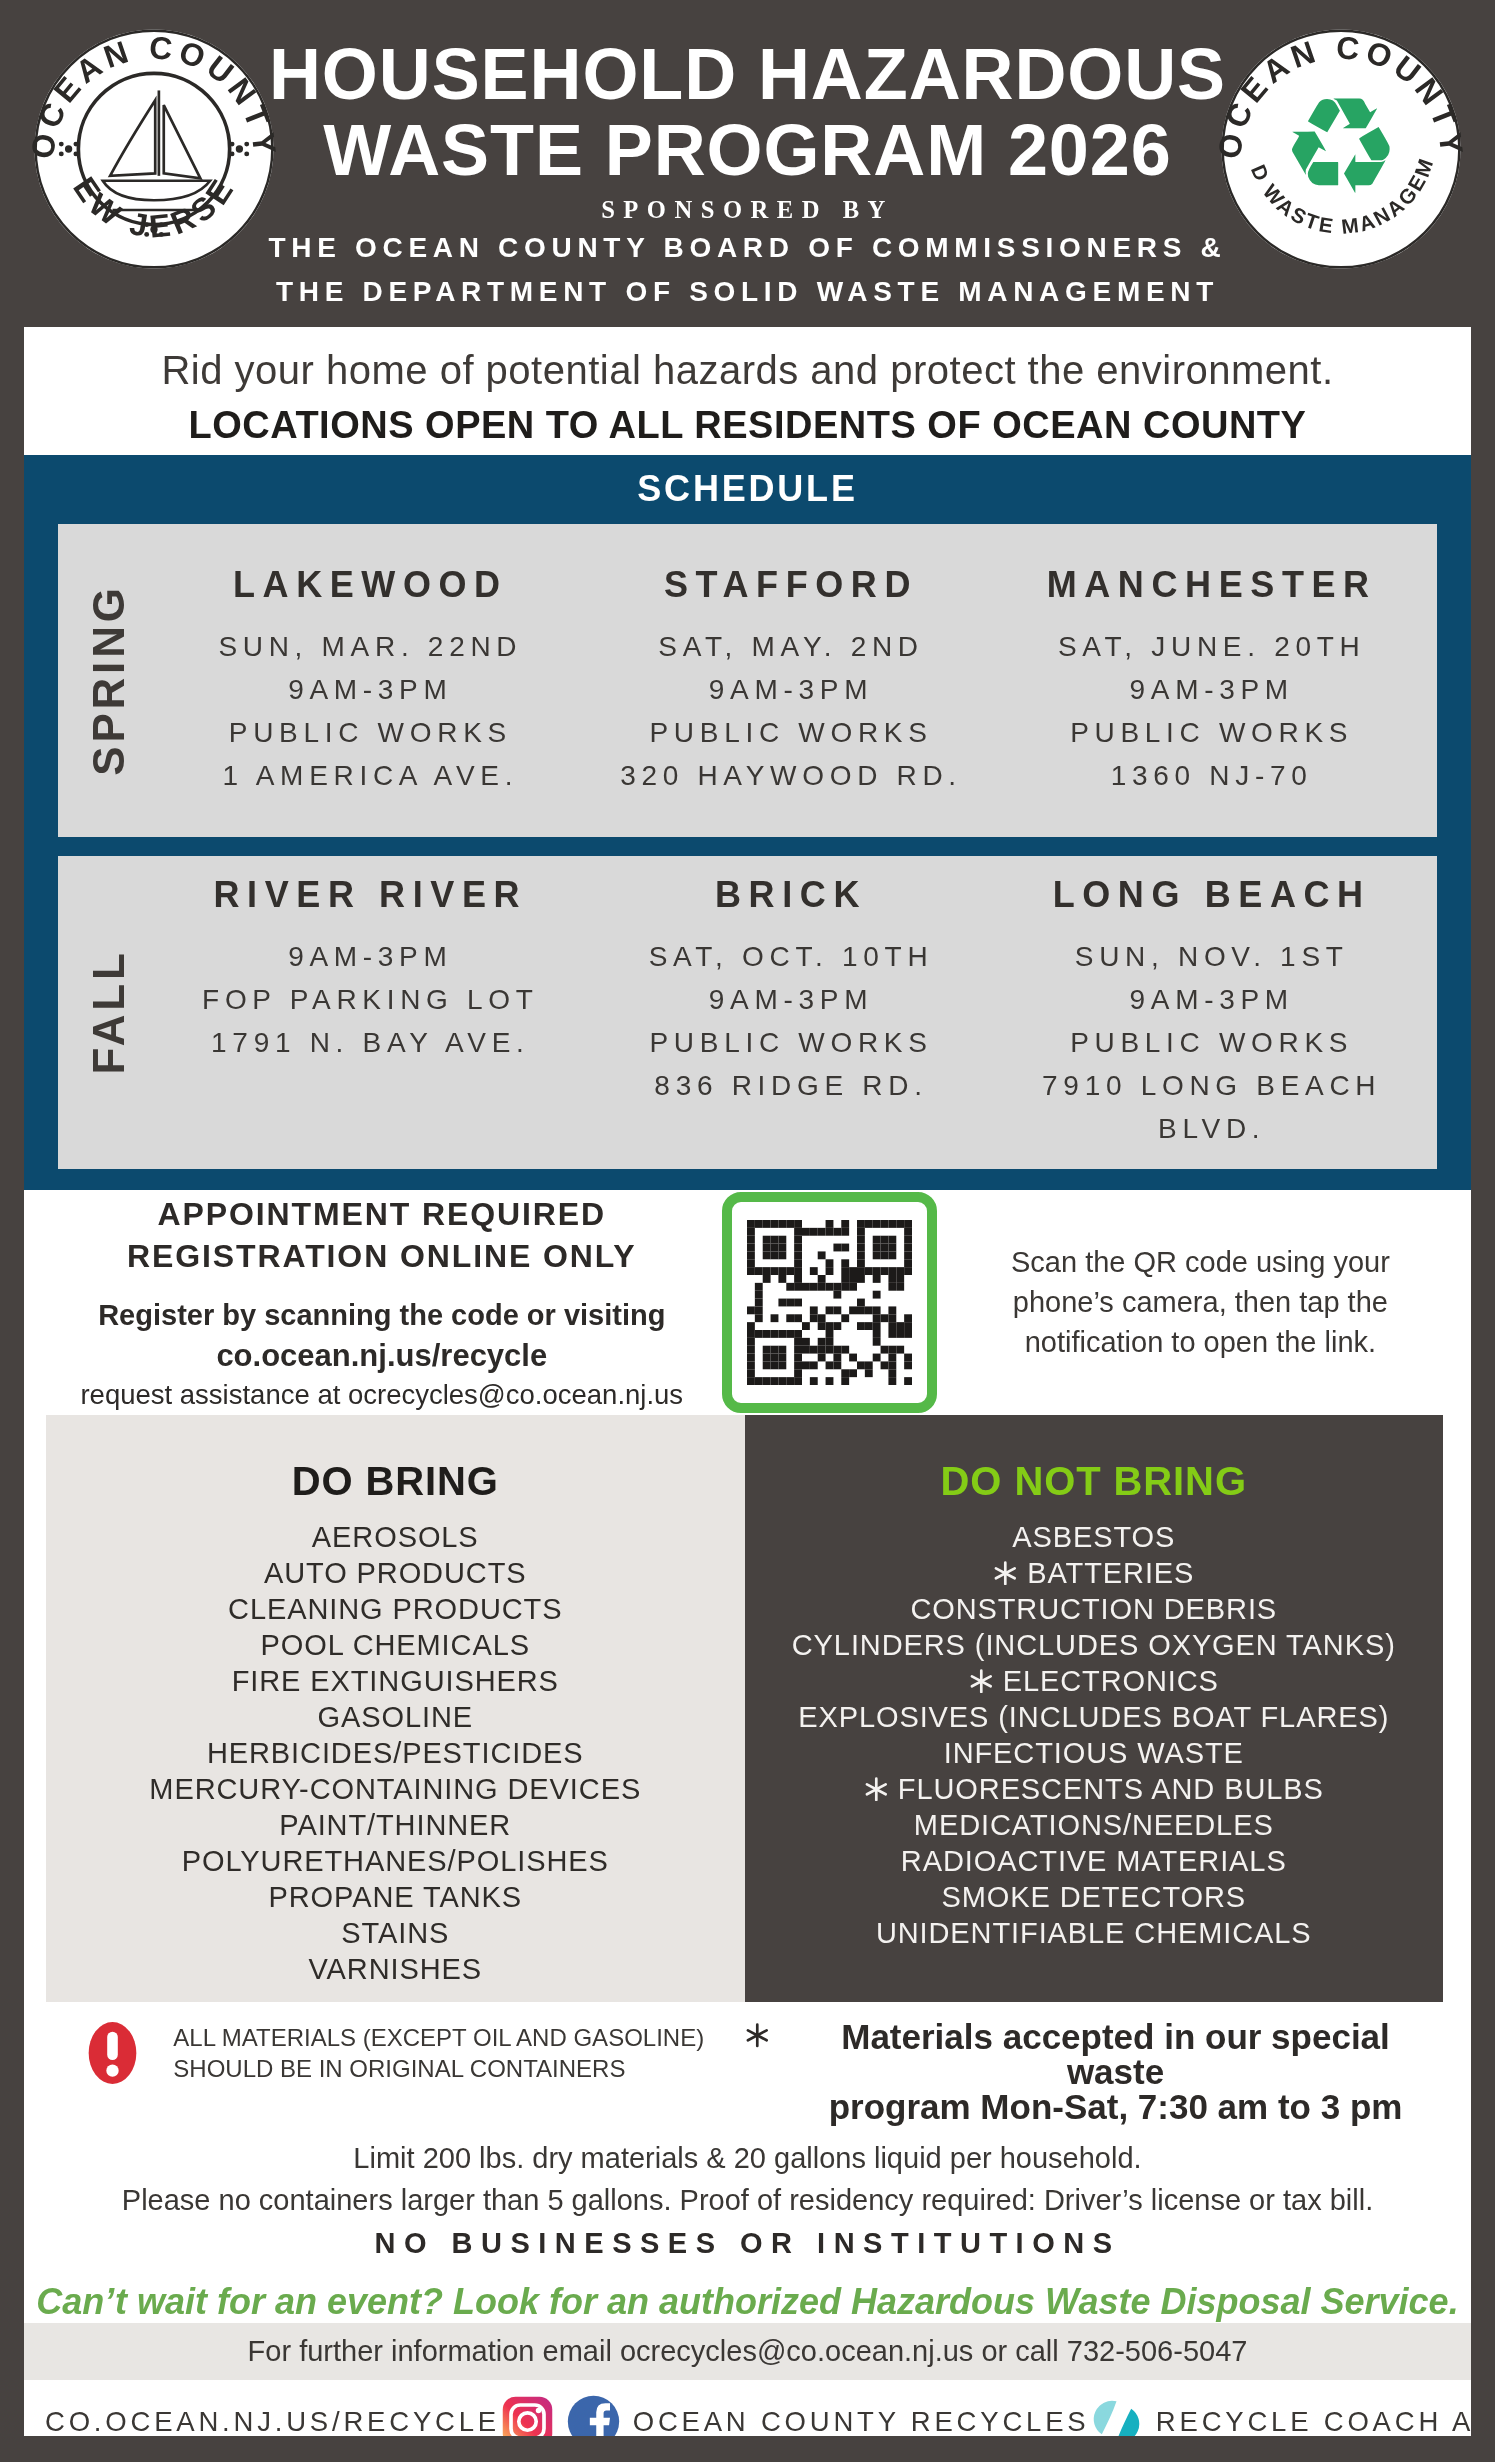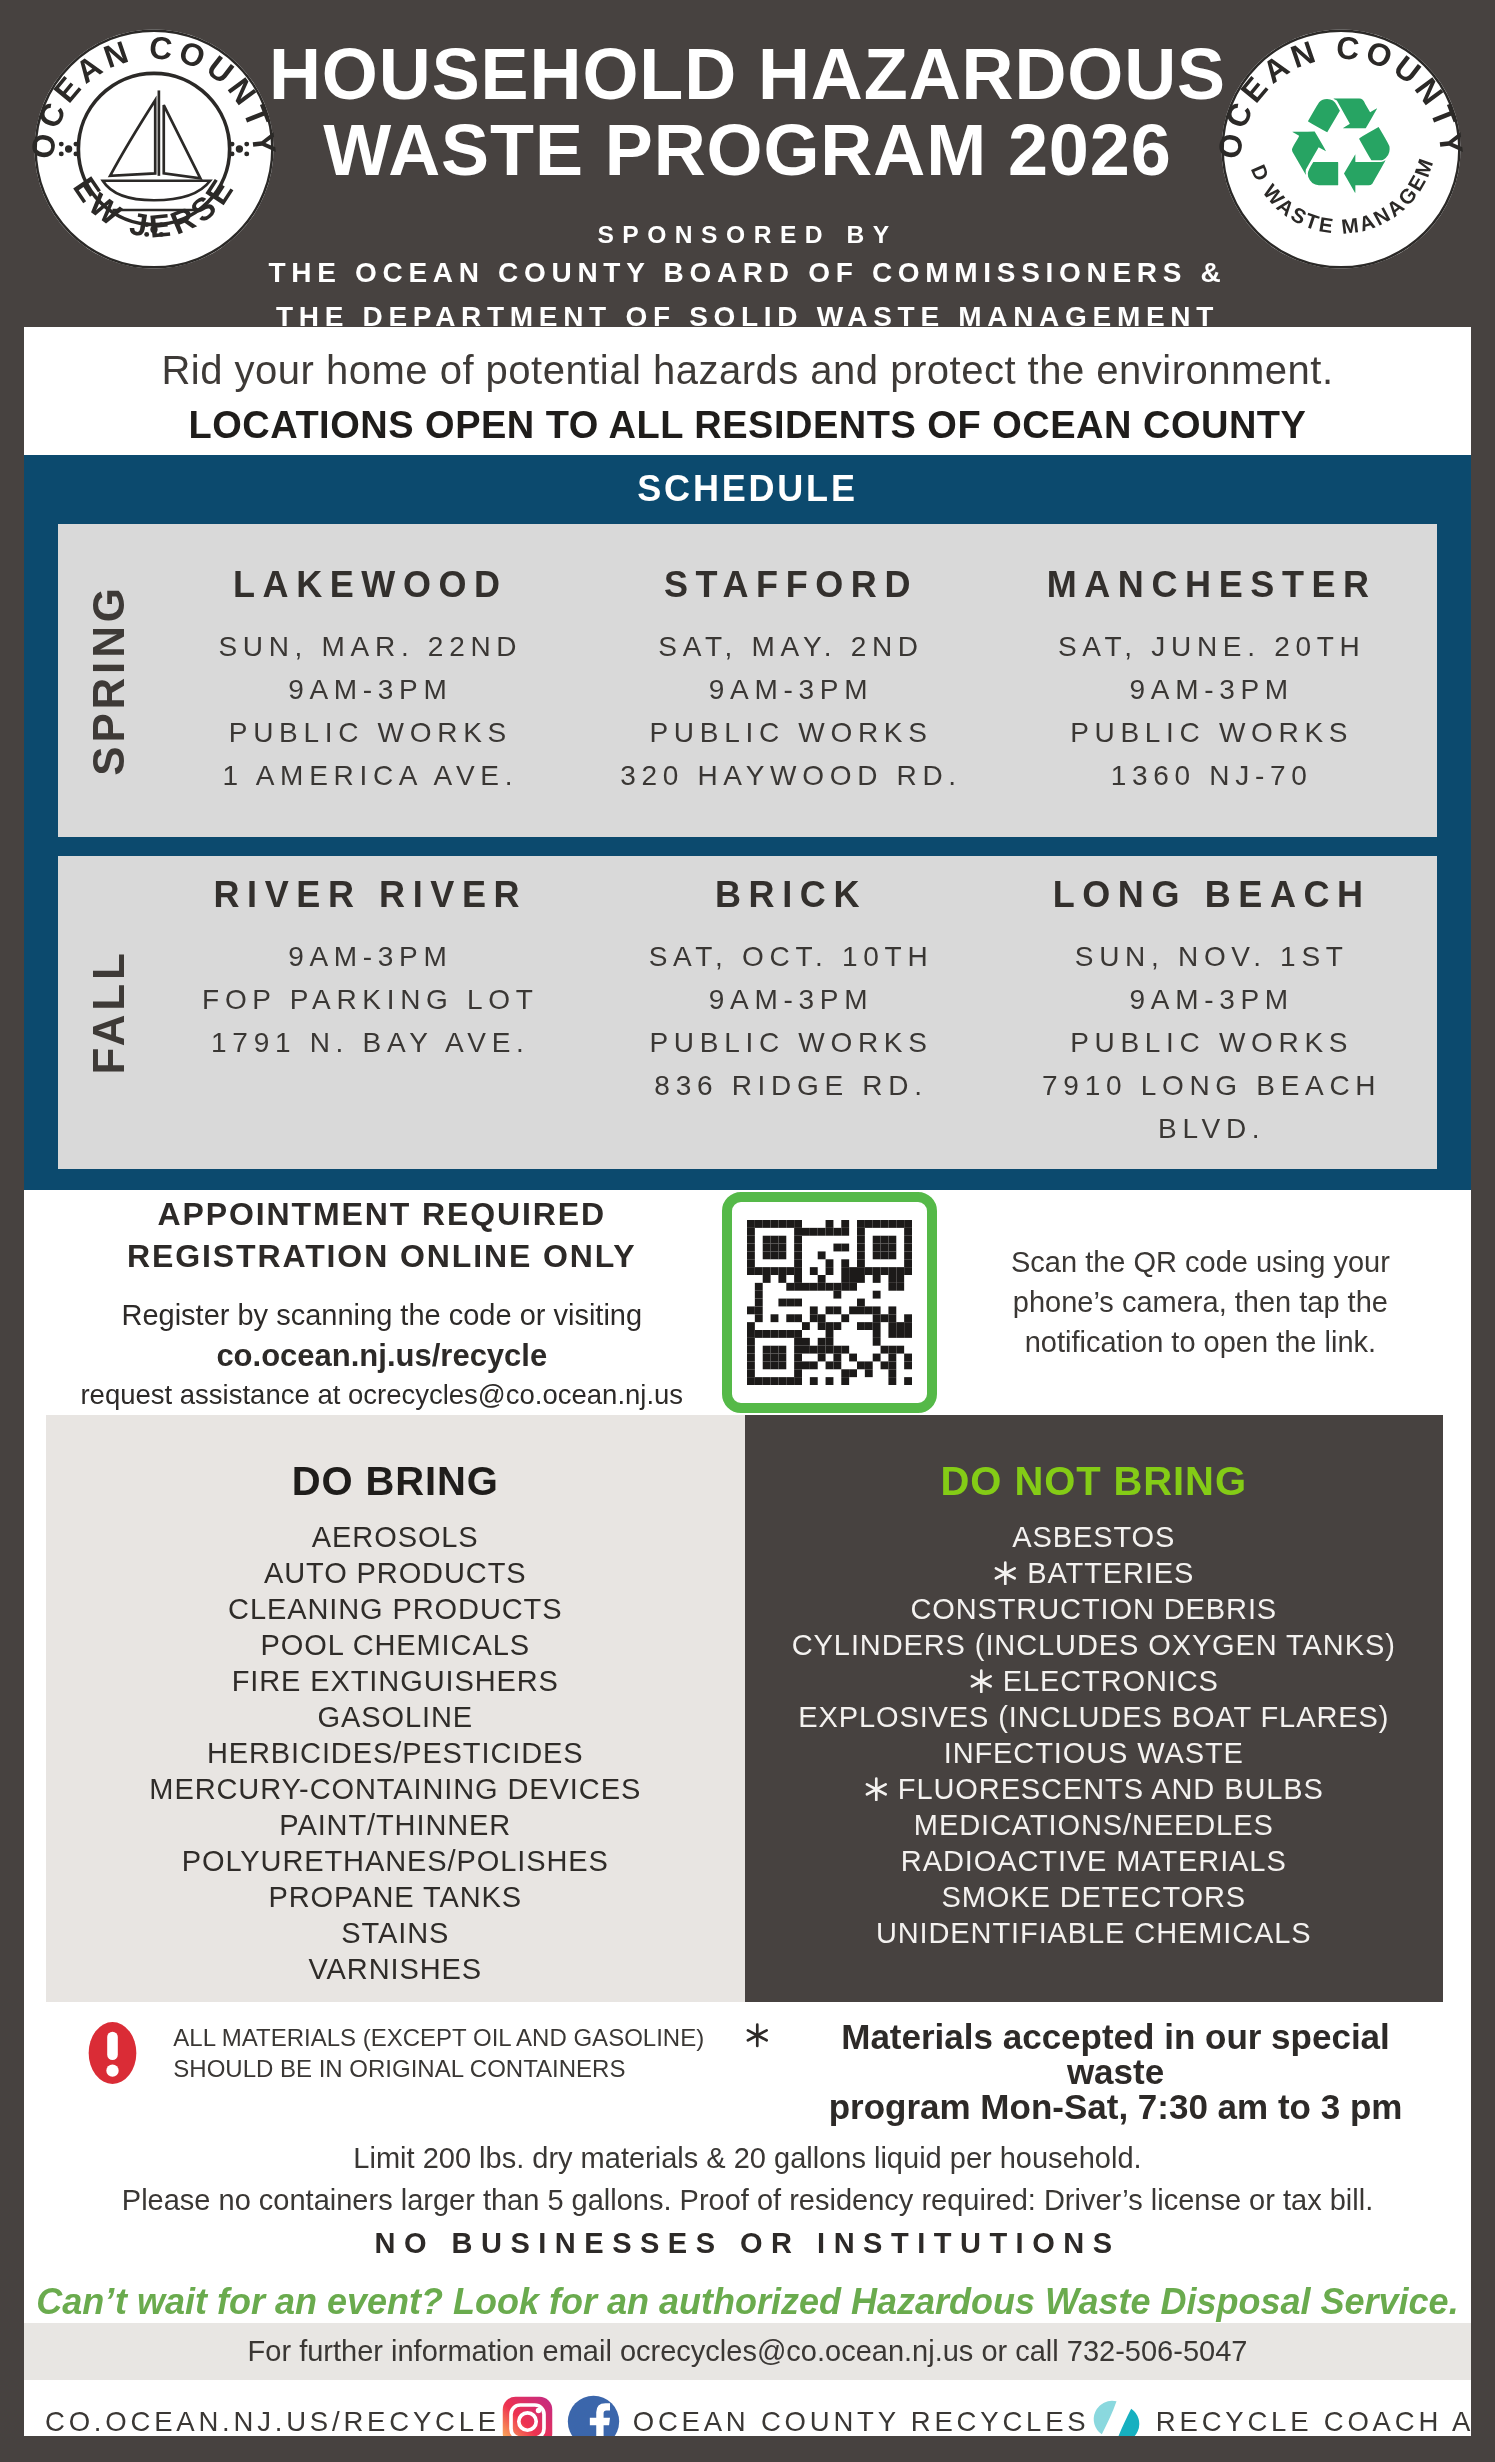--- a/index.html
+++ b/index.html
@@ -8,21 +8,21 @@
          padding:0 24px 26.5px 24px;display:flex;flex-direction:column;}
   .inner{background:#ffffff;flex:1;display:flex;flex-direction:column;overflow:hidden;}
 
   
   .header{background:#474240;height:327px;position:relative;color:#fff;flex:none;}
   .seal{position:absolute;top:26.5px;width:244px;height:244px;}
   .seal.left{left:7.6px;}
   .seal.right{right:7.6px;}
   .titles{text-align:center;padding-top:36px;}
   .title-line{font-size:72px;font-weight:800;letter-spacing:0.9px;line-height:1.06;}
-  .sponsored{font-size:24.6px;font-weight:700;letter-spacing:8.5px;margin-top:32px;}
+  .sponsored{font-size:24.6px;font-weight:700;letter-spacing:8.5px;margin-top:7px;font-family:Liberation Serif, serif;}
   .sponsor-line{font-size:28px;font-weight:700;letter-spacing:5.7px;line-height:38px;margin-top:5.7px;}
 
   
   .intro{text-align:center;padding:21px 0 7.6px;flex:none;}
   .intro-line1{font-size:40px;font-weight:400;color:#3e3a37;letter-spacing:0.5px;}
   .intro-line2{font-size:38px;font-weight:800;color:#1f1d1b;margin-top:11.4px;letter-spacing:0.5px;}
 
   
   .schedule{background:#0c4a6e;padding:13.3px 34px 21px;flex:none;}
   .schedule-title{color:#fff;text-align:center;font-size:36px;font-weight:800;letter-spacing:2.8px;margin-bottom:13.3px;}
@@ -32,21 +32,21 @@
   .season-label span{transform:rotate(-90deg);font-size:44px;font-weight:800;letter-spacing:3.8px;color:#3e3a37;white-space:nowrap;}
   .events{flex:1;display:flex;}
   .event{flex:1;text-align:center;padding:0 5.7px;}
   .event .city{font-size:36px;font-weight:800;letter-spacing:7.6px;color:#33302d;margin-bottom:19px;}
   .event .line{font-size:28px;font-weight:300;letter-spacing:5.7px;color:#3a3734;line-height:43px;}
 
   
   .registration{display:flex;align-items:center;box-sizing:border-box;height:225px;padding:5.7px 32px 5.7px 42px;flex:none;}
   .reg-text{width:46%;text-align:center;color:#2d2a28;}
   .reg-bold{font-size:32px;font-weight:800;letter-spacing:1.9px;line-height:42px;}
-  .reg-line{font-size:29px;font-weight:400;margin-top:22px;}
+  .reg-line{font-size:29px;font-weight:700;margin-top:22px;}
   .reg-url{font-size:31px;font-weight:800;margin-top:5.7px;}
   .reg-assist{font-size:27.5px;font-weight:400;margin-top:5.7px;}
   .qr-box{flex:none;width:195px;height:201px;border:10.4px solid #55b948;border-radius:19px;background:#fff;
           display:flex;align-items:center;justify-content:center;margin:0 24.6px;}
   .qr-caption{flex:1;text-align:center;font-size:29px;color:#3a3734;line-height:40px;padding:0 9.5px;}
 
   
   .bring-section{display:flex;margin:0 28px 0 22px;flex:none;}
   .panel{width:50%;box-sizing:border-box;text-align:center;height:587px;padding:44px 16px 19px;}
   .panel .panel-title{font-size:40px;font-weight:800;letter-spacing:0.9px;margin-bottom:15px;}

